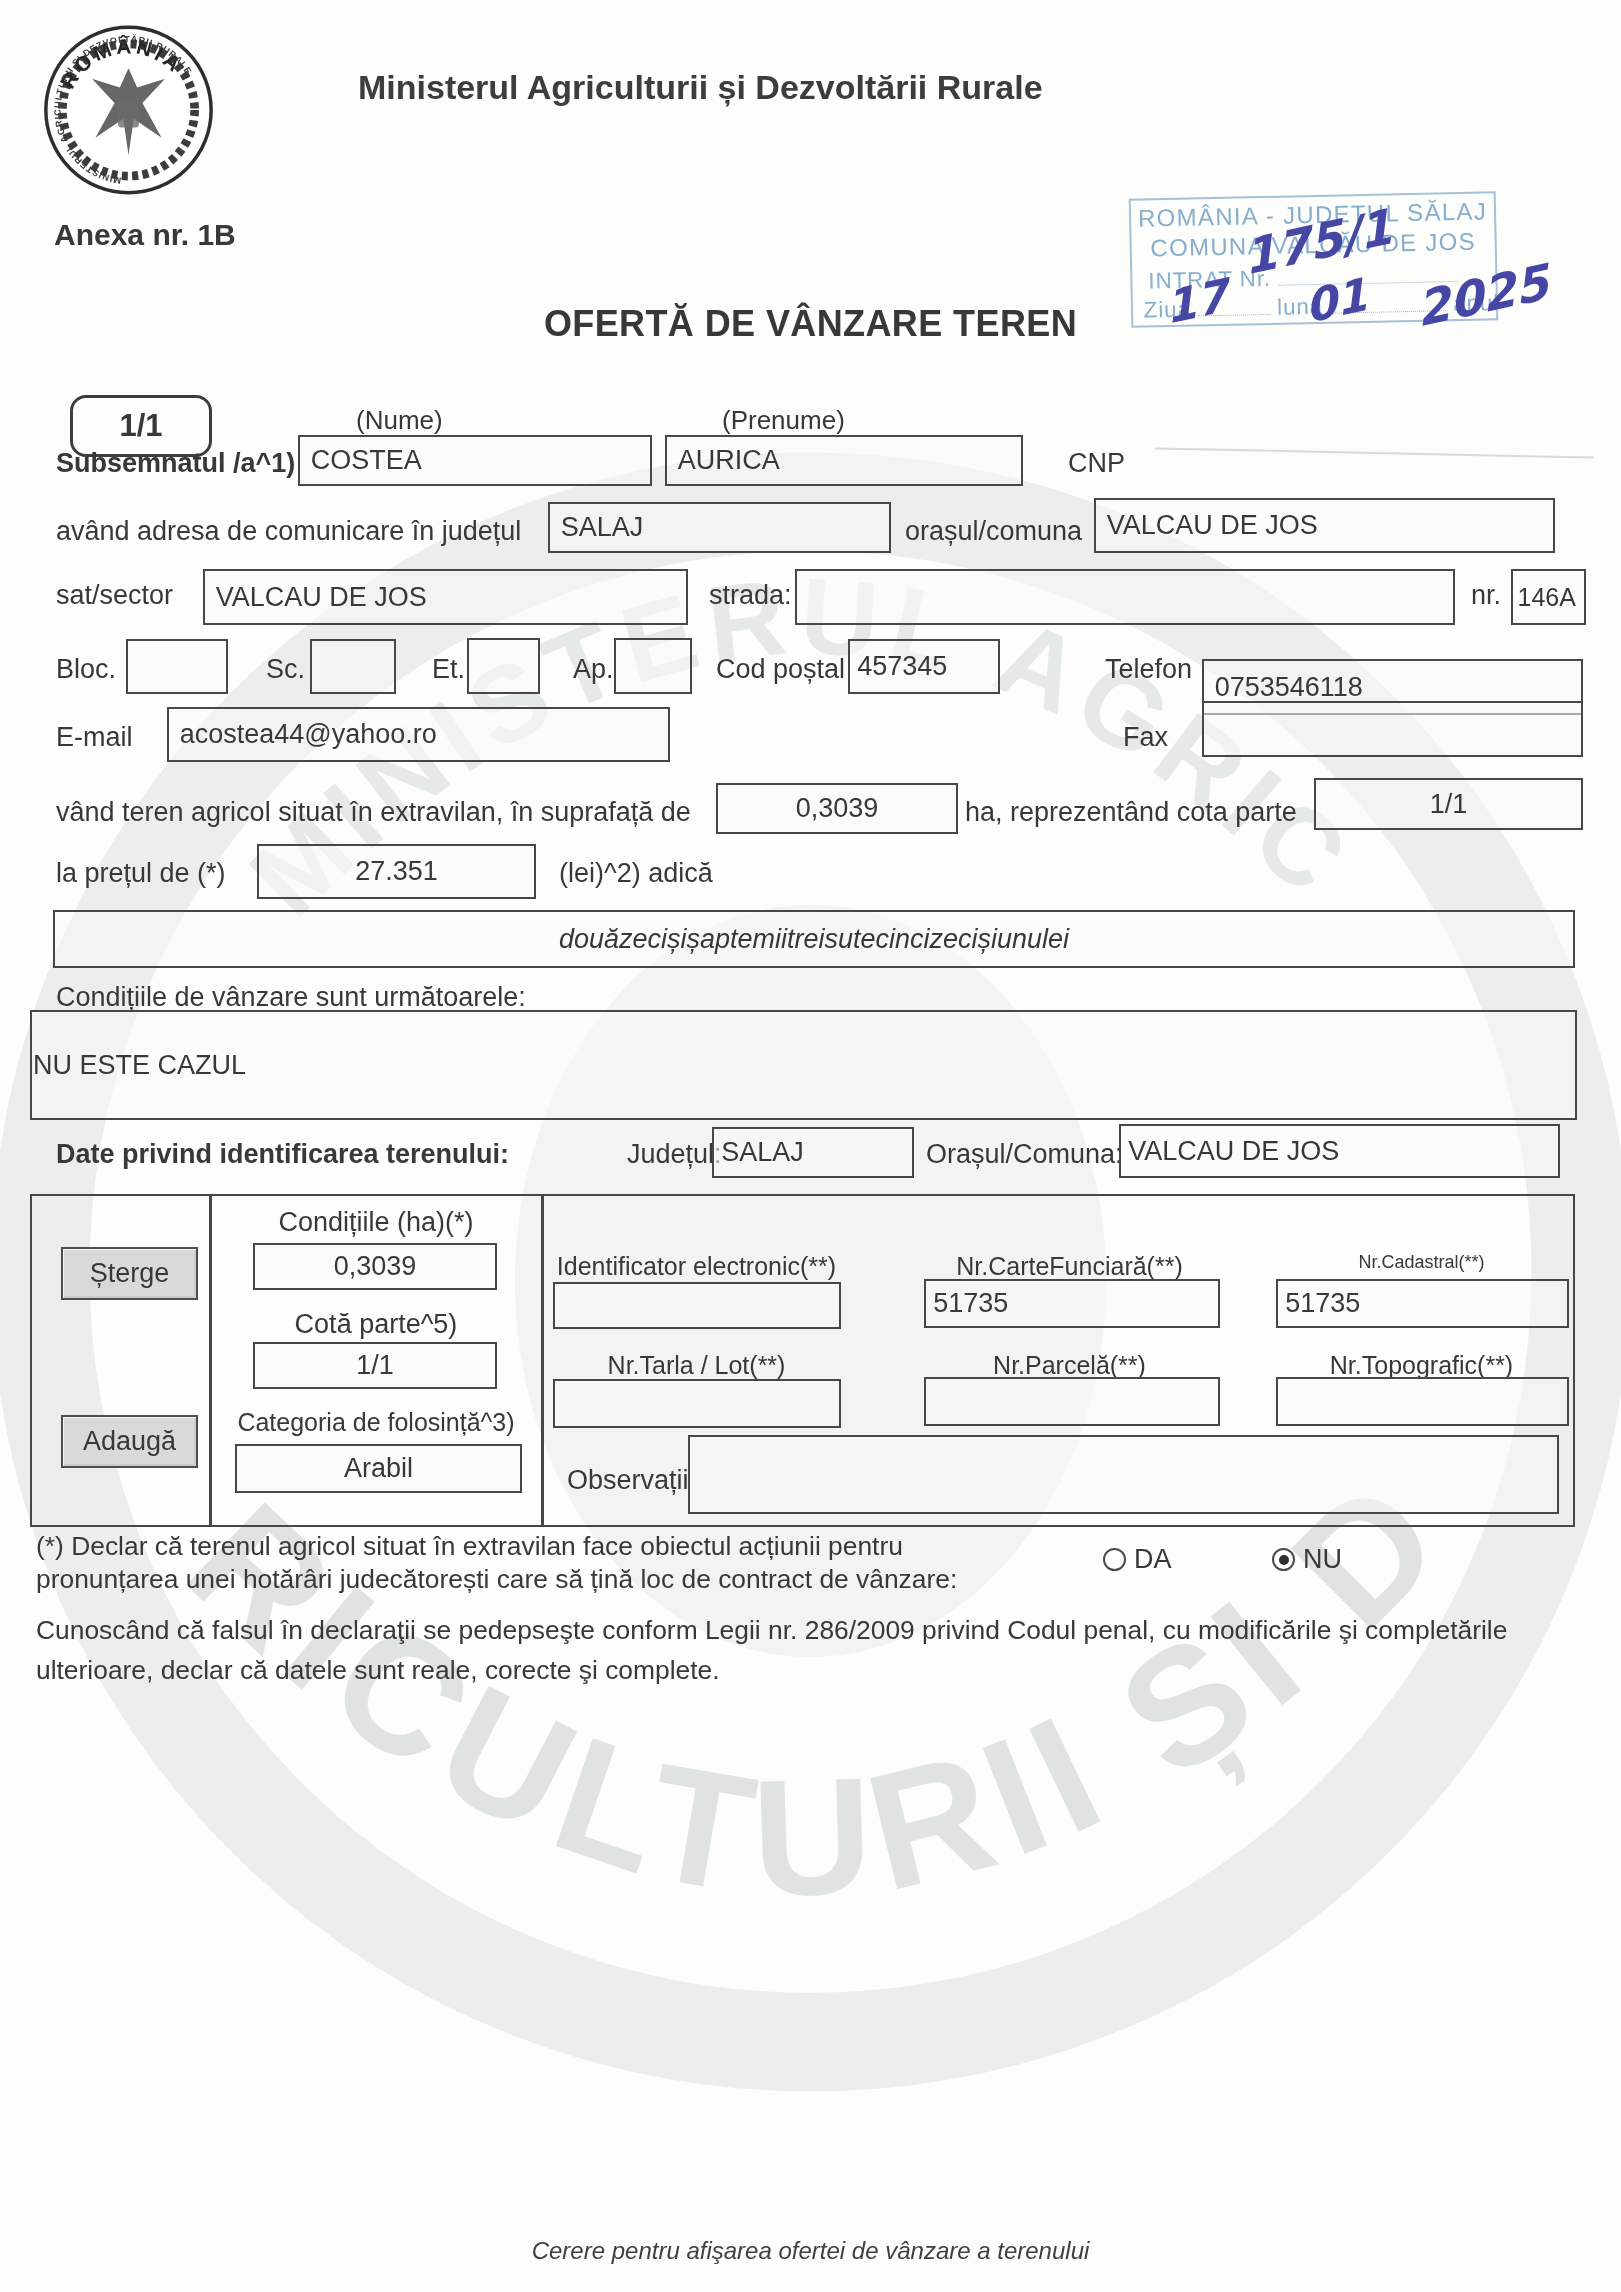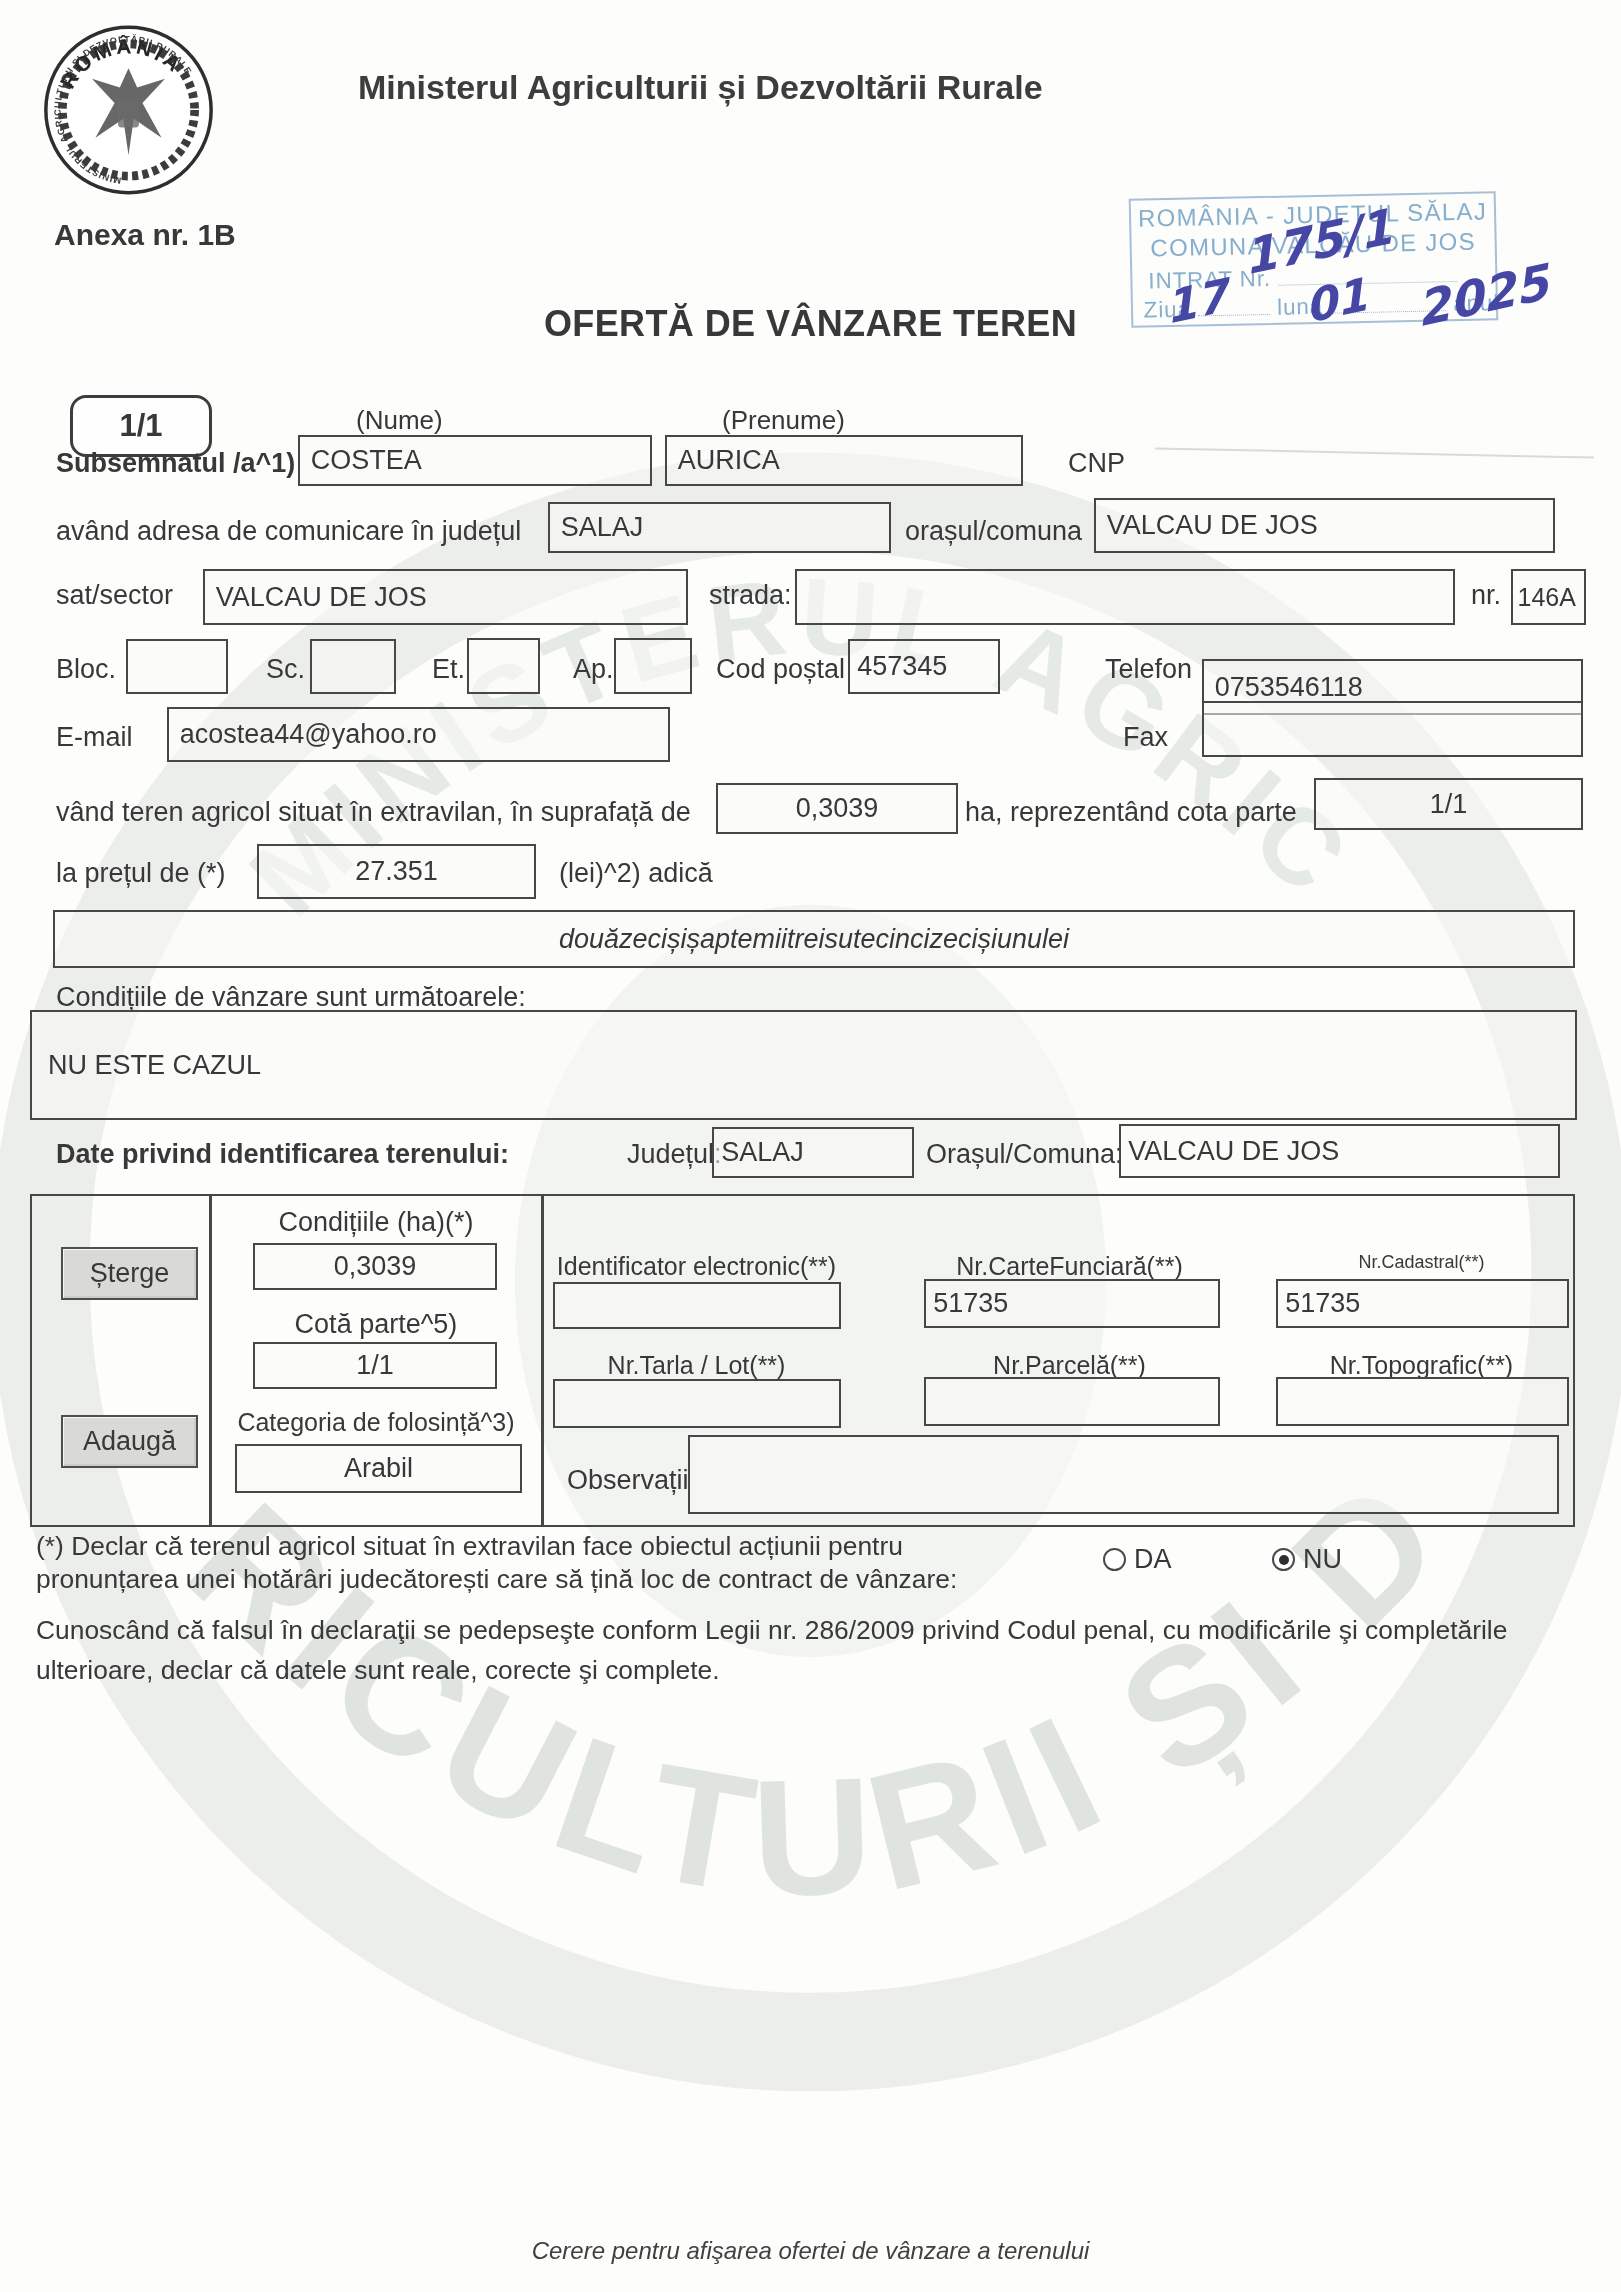--- a/index.html
+++ b/index.html
@@ -191,21 +191,21 @@
     <span class="val">27.351</span>
   </div>
   <div class="lbl" style="left:559px;top:858px;">(lei)^2) adică</div>
 
   <div class="box center" style="left:53px;top:910px;width:1522px;height:58px;">
     <span class="val adica-italic">douăzecișișaptemiitreisutecincizecișiunulei</span>
   </div>
 
   <div class="lbl" style="left:56px;top:982px;">Condițiile de vânzare sunt următoarele:</div>
   <div class="box" style="left:30px;top:1010px;width:1547px;height:110px;">
-    <span class="val" style="padding-left:16px;">NU ESTE CAZUL</span>
+    <span class="val" style="padding-left:1px;">NU ESTE CAZUL</span>
   </div>
 
   <div class="lbl lblb" style="left:56px;top:1139px;">Date privind identificarea terenului:</div>
   <div class="lbl" style="left:627px;top:1139px;">Județul:</div>
   <div class="box" style="left:712px;top:1127px;width:202px;height:51px;">
     <span class="val" style="padding-left:7.2px;">SALAJ</span>
   </div>
   <div class="lbl" style="left:926px;top:1139px;">Orașul/Comuna:</div>
   <div class="box" style="left:1119px;top:1124px;width:441px;height:54px;">
     <span class="val" style="padding-left:7.2px;">VALCAU DE JOS</span>

